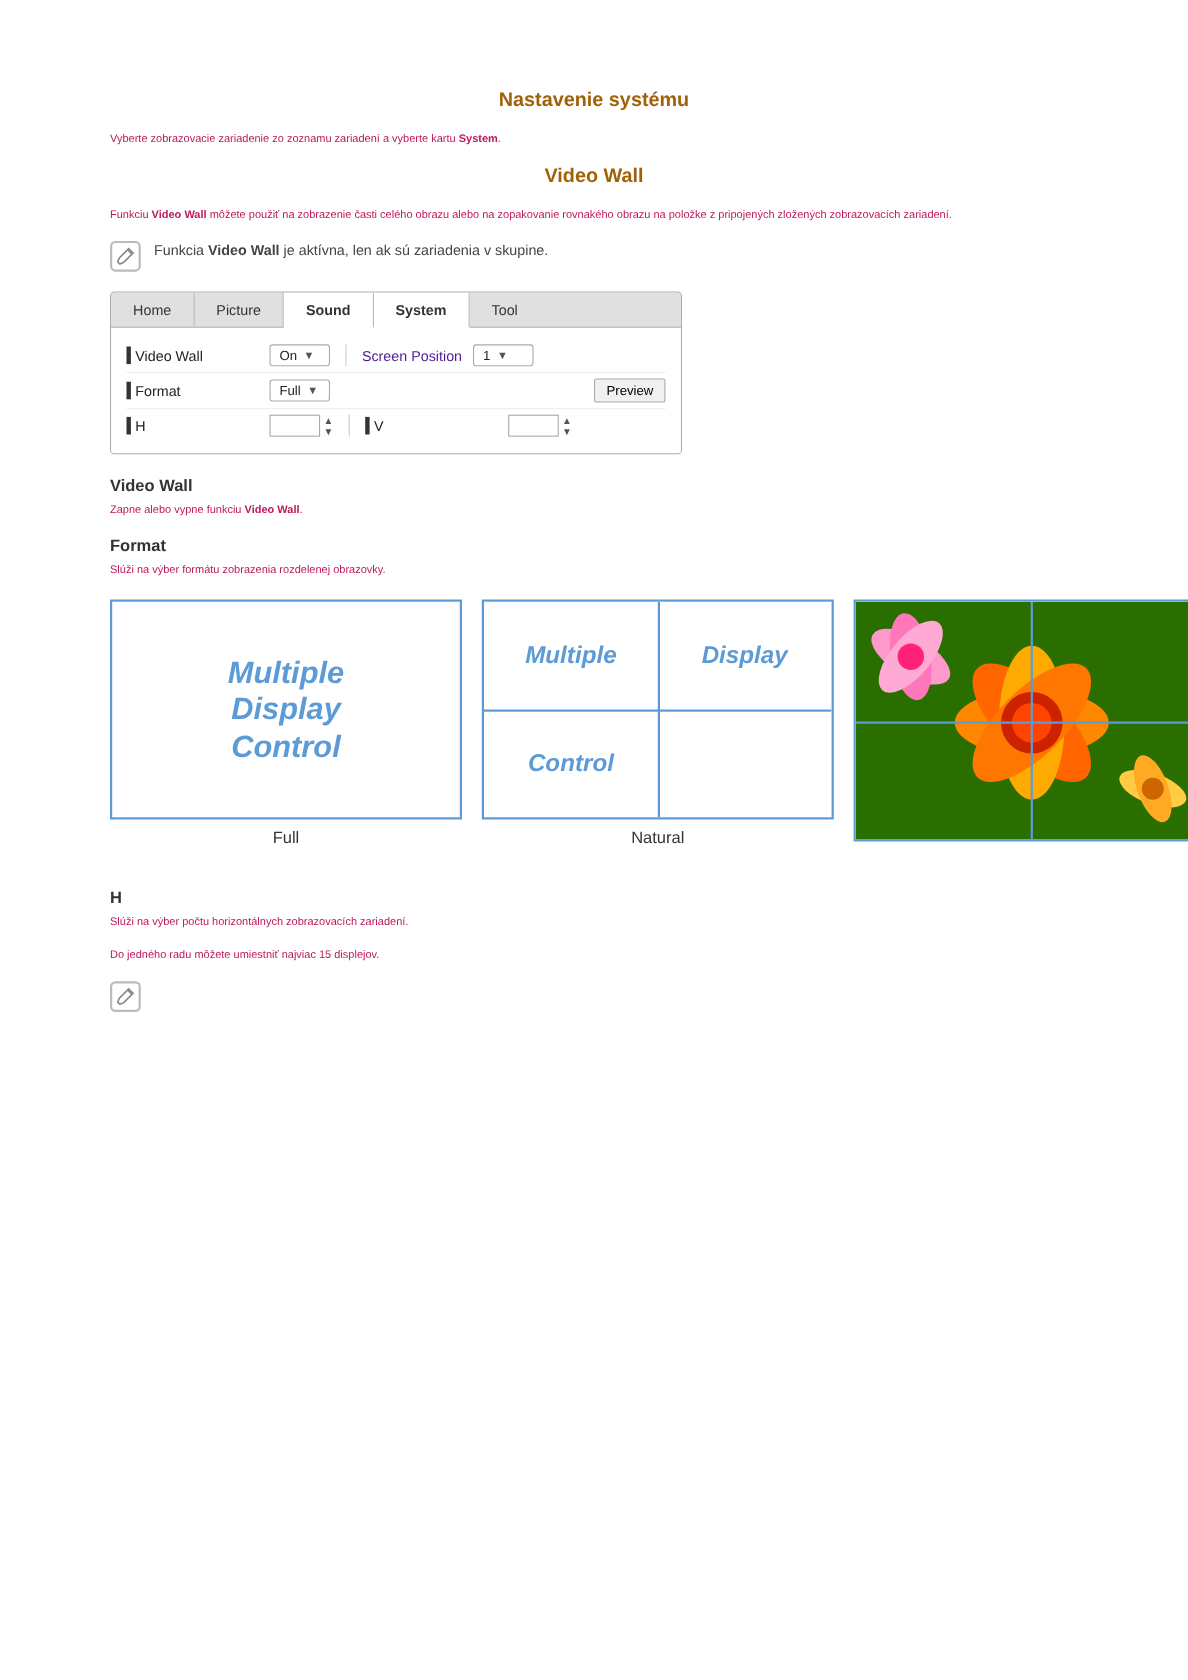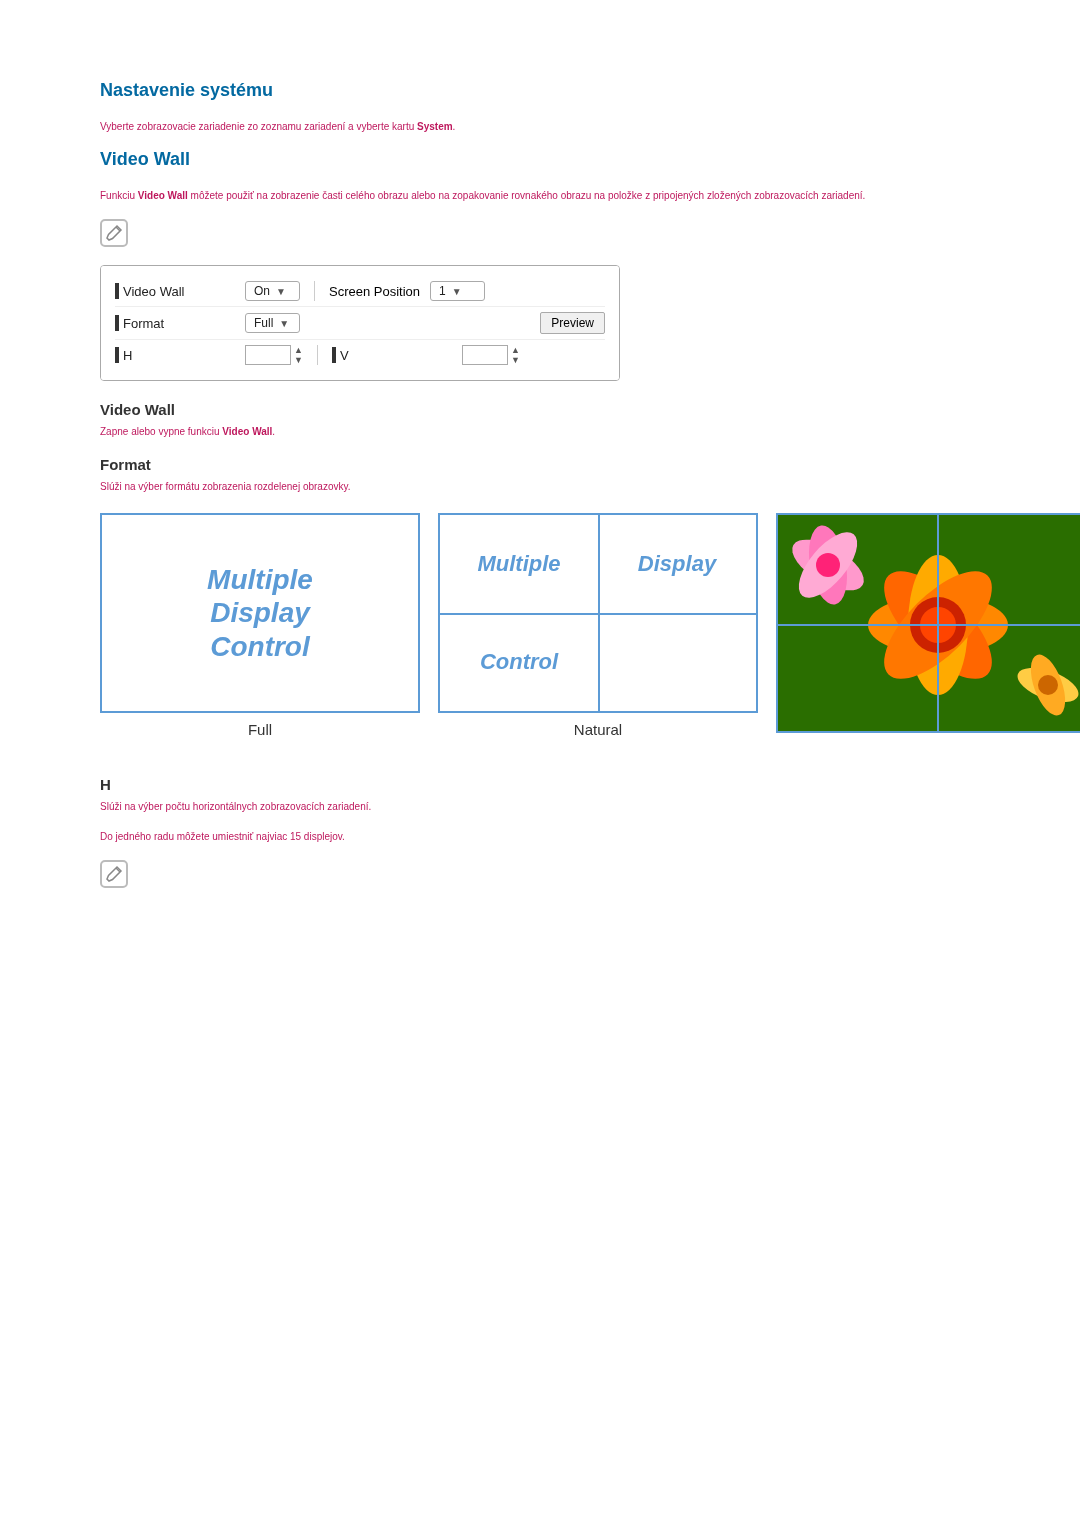--- a/index.html
+++ b/index.html
@@ -7,24 +7,25 @@
       background: #fff;
       font-family: Arial, sans-serif;
       font-size: 15px;
       color: #222;
       width: 1080px;
       min-height: 1527px;
       padding: 80px 100px;
     }
 
     .section-title {
-      color: #0369a1;
+      color: #a16207;
       font-size: 18px;
       font-weight: bold;
       margin-bottom: 18px;
+      text-align: center;
     }
 
     .body-text {
       font-size: 10px;
       line-height: 1.6;
       margin-bottom: 14px;
       color: #be185d;
     }
 
     .note-box {
@@ -151,21 +152,21 @@
 
     .ui-divider {
       width: 1px;
       height: 20px;
       background: #ccc;
       margin: 0 4px;
     }
 
     .ui-section-label {
       font-size: 13px;
-      color: #000000;
+      color: #4c1d95;
     }
 
     .ui-number-box {
       display: flex;
       align-items: center;
       gap: 3px;
     }
 
     .ui-stepper {
       display: flex;
@@ -284,23 +285,35 @@
   <span> </span><span>môžete použiť na zobrazenie časti celého obrazu alebo na zopakovanie rovnakého obrazu na položke z pripojených zložených zobrazovacích zariadení.</span>
 </p>
 
 <div class="note-box">
   <div class="note-icon">
     <svg viewBox="0 0 18 18" fill="none" xmlns="http://www.w3.org/2000/svg">
       <path d="M2 14L3.5 10.5L12 2L16 6L7.5 14.5L4 16L2 14Z" stroke="#888" stroke-width="1.5" fill="none"></path>
       <path d="M11 3L15 7" stroke="#888" stroke-width="1.5"></path>
     </svg>
   </div>
+  <p class="note-text">
+    <span>Funkcia</span>
+    <strong>Video Wall</strong>
+    <span> </span><span>je aktívna, len ak sú zariadenia v skupine.</span>
+  </p>
 </div>
 
 <div class="ui-panel">
+  <div class="ui-tabs">
+    <div class="ui-tab">Home</div>
+    <div class="ui-tab">Picture</div>
+    <div class="ui-tab active">Sound</div>
+    <div class="ui-tab active">System</div>
+    <div class="ui-tab">Tool</div>
+  </div>
   <div class="ui-body">
 
     <div class="ui-row">
       <div class="ui-label">
         <span class="ui-bar"></span>
         <span>Video Wall</span>
       </div>
       <div class="ui-select">
         <div class="ui-dropdown">
           <span>On</span>

